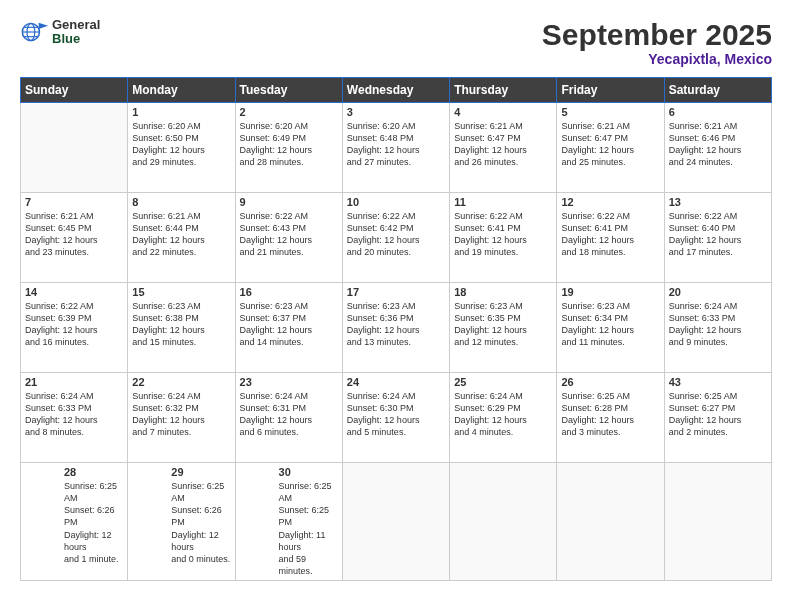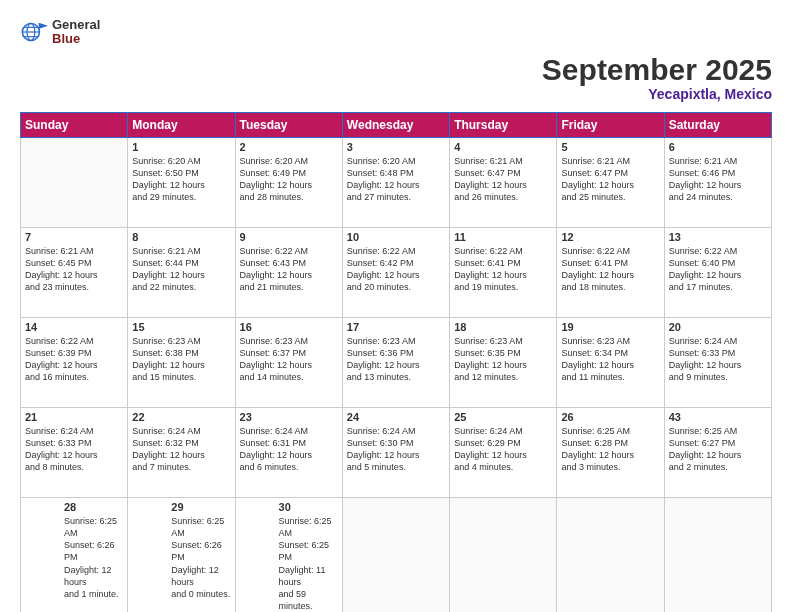--- a/index.html
+++ b/index.html
@@ -30,49 +30,48 @@
     }
     .logo-text {
       display: flex;
       flex-direction: column;
       font-size: 13px;
       font-weight: bold;
       line-height: 1.1;
       color: #333;
     }
     .logo-text span:first-child { color: #333; }
-    .logo-text span:last-child { color: #7f1d1d; }
+    .logo-text span:last-child { color: #14532d; }
     .logo-icon {
       width: 28px;
       height: 28px;
     }
     .title-block {
       text-align: right;
-      margin-top: 35px;
     }
     .title-block h1 {
       font-size: 30px;
       font-weight: bold;
       color: #333;
       line-height: 1.1;
     }
     .title-block h2 {
       font-size: 14px;
       font-weight: bold;
       color: #4c1d95;
     }
     .calendar {
       flex: 1;
       border: 1px solid #ccc;
       border-collapse: collapse;
       width: 100%;
       table-layout: fixed;
     }
     .calendar th {
-      background-color: #be185d;
+      background-color: #404040;
       color: #fff;
       font-size: 12px;
       font-weight: bold;
       padding: 5px 4px;
       text-align: left;
       border: 1px solid #2a6bcc;
     }
     .calendar td {
       vertical-align: top;
       border: 1px solid #ccc;

